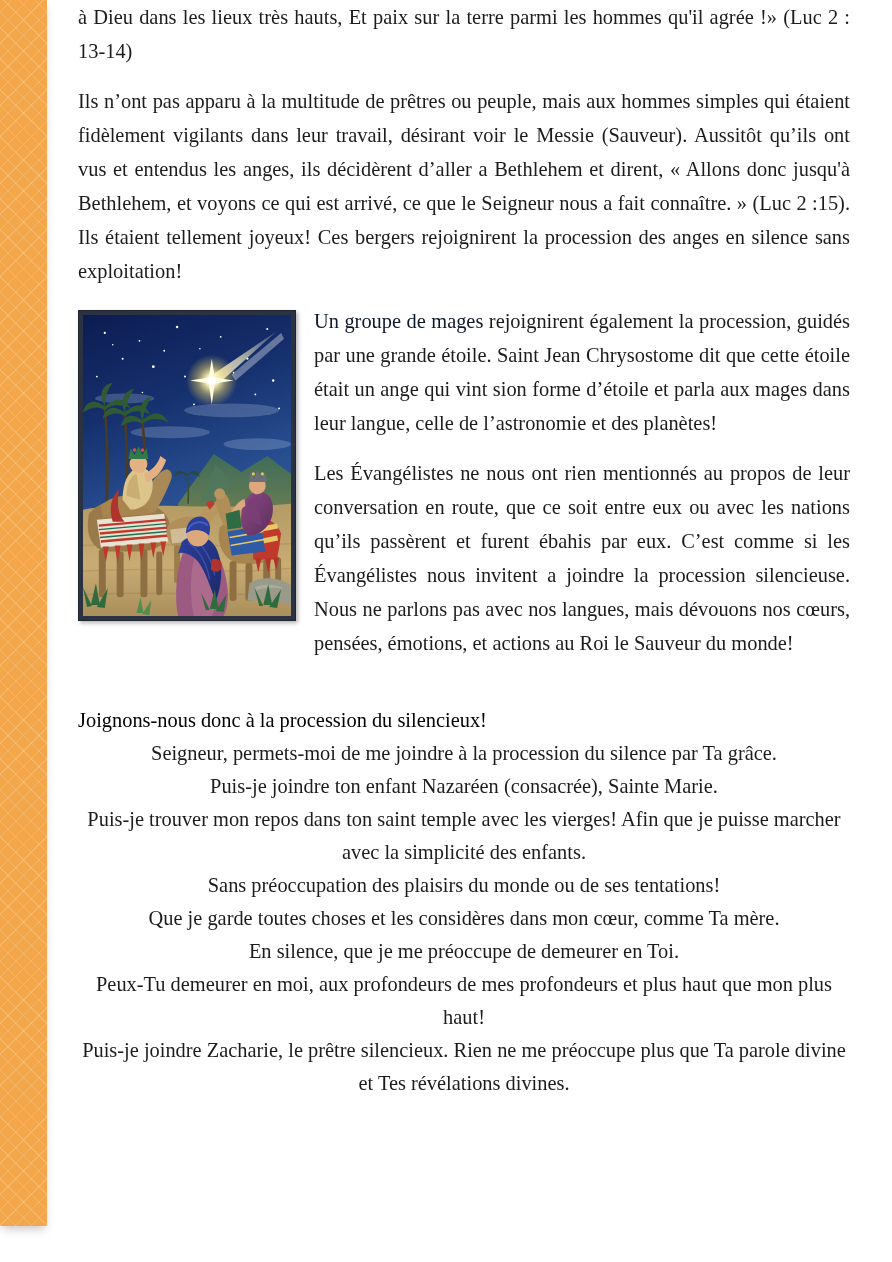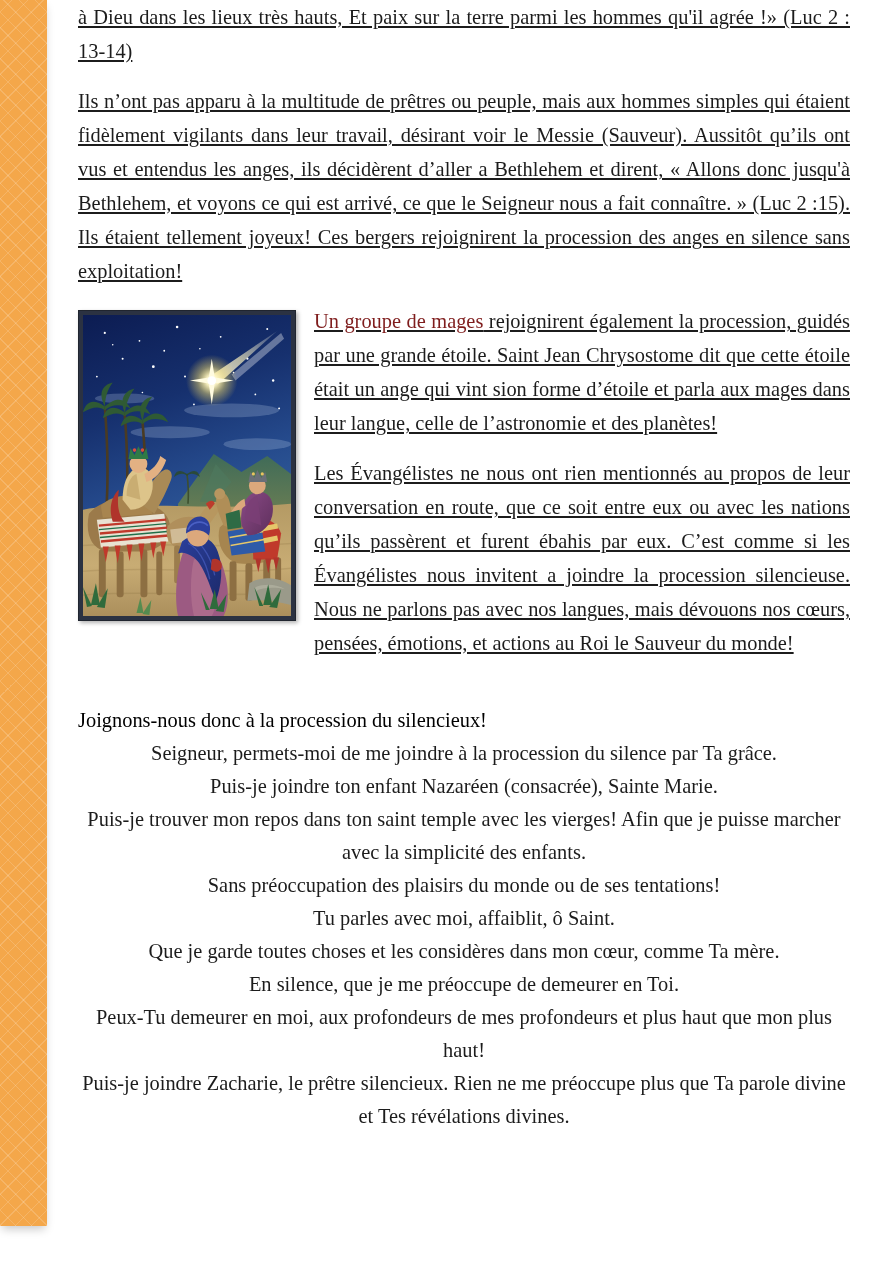--- a/index.html
+++ b/index.html
@@ -46,24 +46,23 @@
   }
 
   .para {
     margin: 0 0 16px 0;
     font-size: 20.4px;
     line-height: 34px;
     color: #1c1c1c;
     text-align: justify;
     text-justify: inter-word;
     hyphens: manual;
-    text-decoration: underline;
-  }
-
-  .highlight-red { color: #7f1d1d; }
+  }
+
+  .highlight-red { color: #0f172a; }
 
   
   #magi-figure {
     float: left;
     margin: 6px 18px 6px 0;
     width: 218px;
     height: 311px;
     padding: 4px;
     background: #2b3242;
     border: 1px solid #20252f;
@@ -384,20 +383,19 @@
 
   <div class="clearer"></div>
 
 
   <div id="prayer-block">
     <p class="prayer-heading">Joignons-nous donc à la procession du silencieux!</p>
     <p class="prayer-line">Seigneur, permets-moi de me joindre à la procession du silence par Ta grâce.</p>
     <p class="prayer-line">Puis-je joindre ton enfant Nazaréen (consacrée), Sainte Marie.</p>
     <p class="prayer-line">Puis-je trouver mon repos dans ton saint temple avec les vierges! Afin que je puisse marcher avec la simplicité des enfants.</p>
     <p class="prayer-line">Sans préoccupation des plaisirs du monde ou de ses tentations!</p>
-    <p class="prayer-line">Tu parles avec moi, affaiblit, ô Saint.</p>
     <p class="prayer-line">Que je garde toutes choses et les considères dans mon cœur, comme Ta mère.</p>
     <p class="prayer-line">En silence, que je me préoccupe de demeurer en Toi.</p>
     <p class="prayer-line">Peux-Tu demeurer en moi, aux profondeurs de mes profondeurs et plus haut que mon plus haut!</p>
     <p class="prayer-line">Puis-je joindre Zacharie, le prêtre silencieux. Rien ne me préoccupe plus que Ta parole divine et Tes révélations divines.</p>
   </div>
 
 </div>
 
 </body></html>

